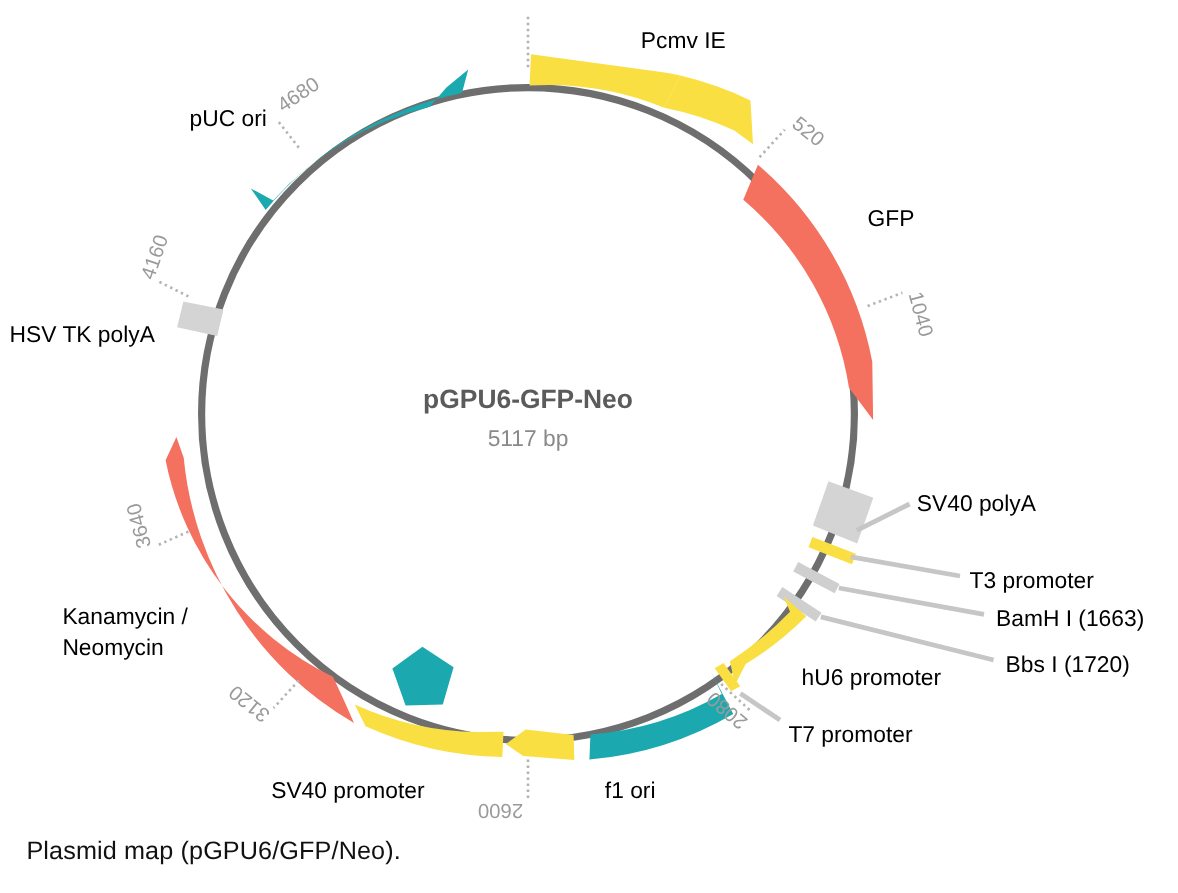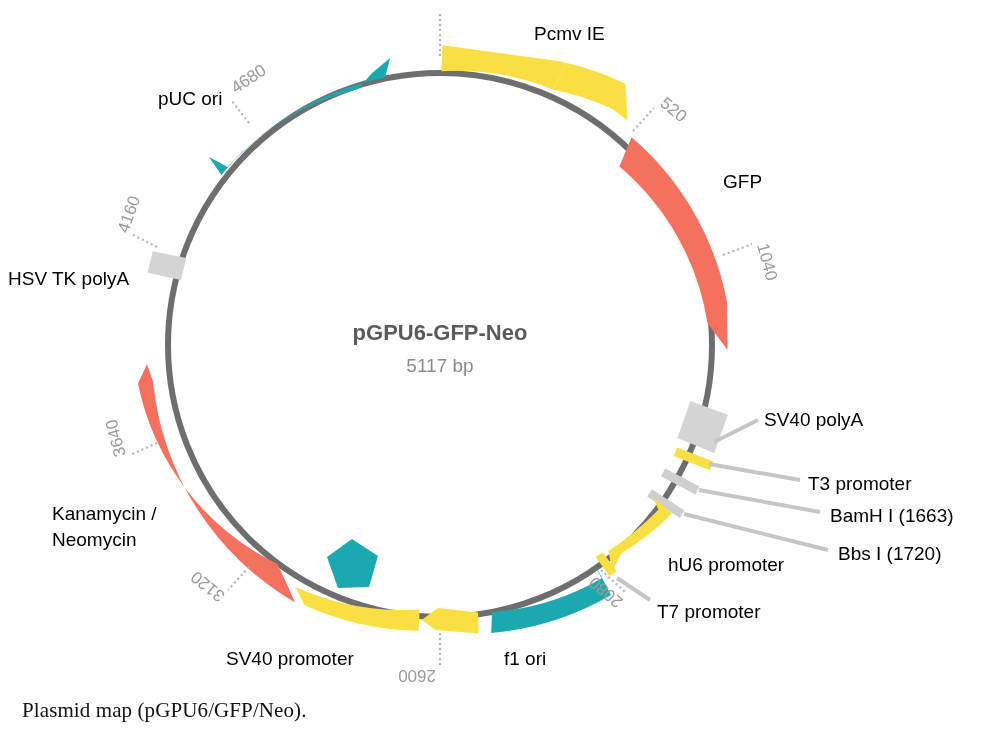--- a/index.html
+++ b/index.html
@@ -65,21 +65,21 @@
   .leader-line {
     stroke: #c6c6c6;
     stroke-width: 4;
     stroke-linecap: butt;
     fill: none;
   }
   #caption {
     position: absolute;
     left: 22px;
     top: 698px;
-    font-family: Liberation Serif, serif;
+    font-family: Liberation Sans, sans-serif;
     font-size: 21px;
     color: #111111;
     letter-spacing: 0.1px;
   }
 </style>
 </head>
 <body>
 
 <div id="plasmid-wrap">
   <svg id="plasmid-svg" viewBox="0 0 982 690" xmlns="http://www.w3.org/2000/svg">

